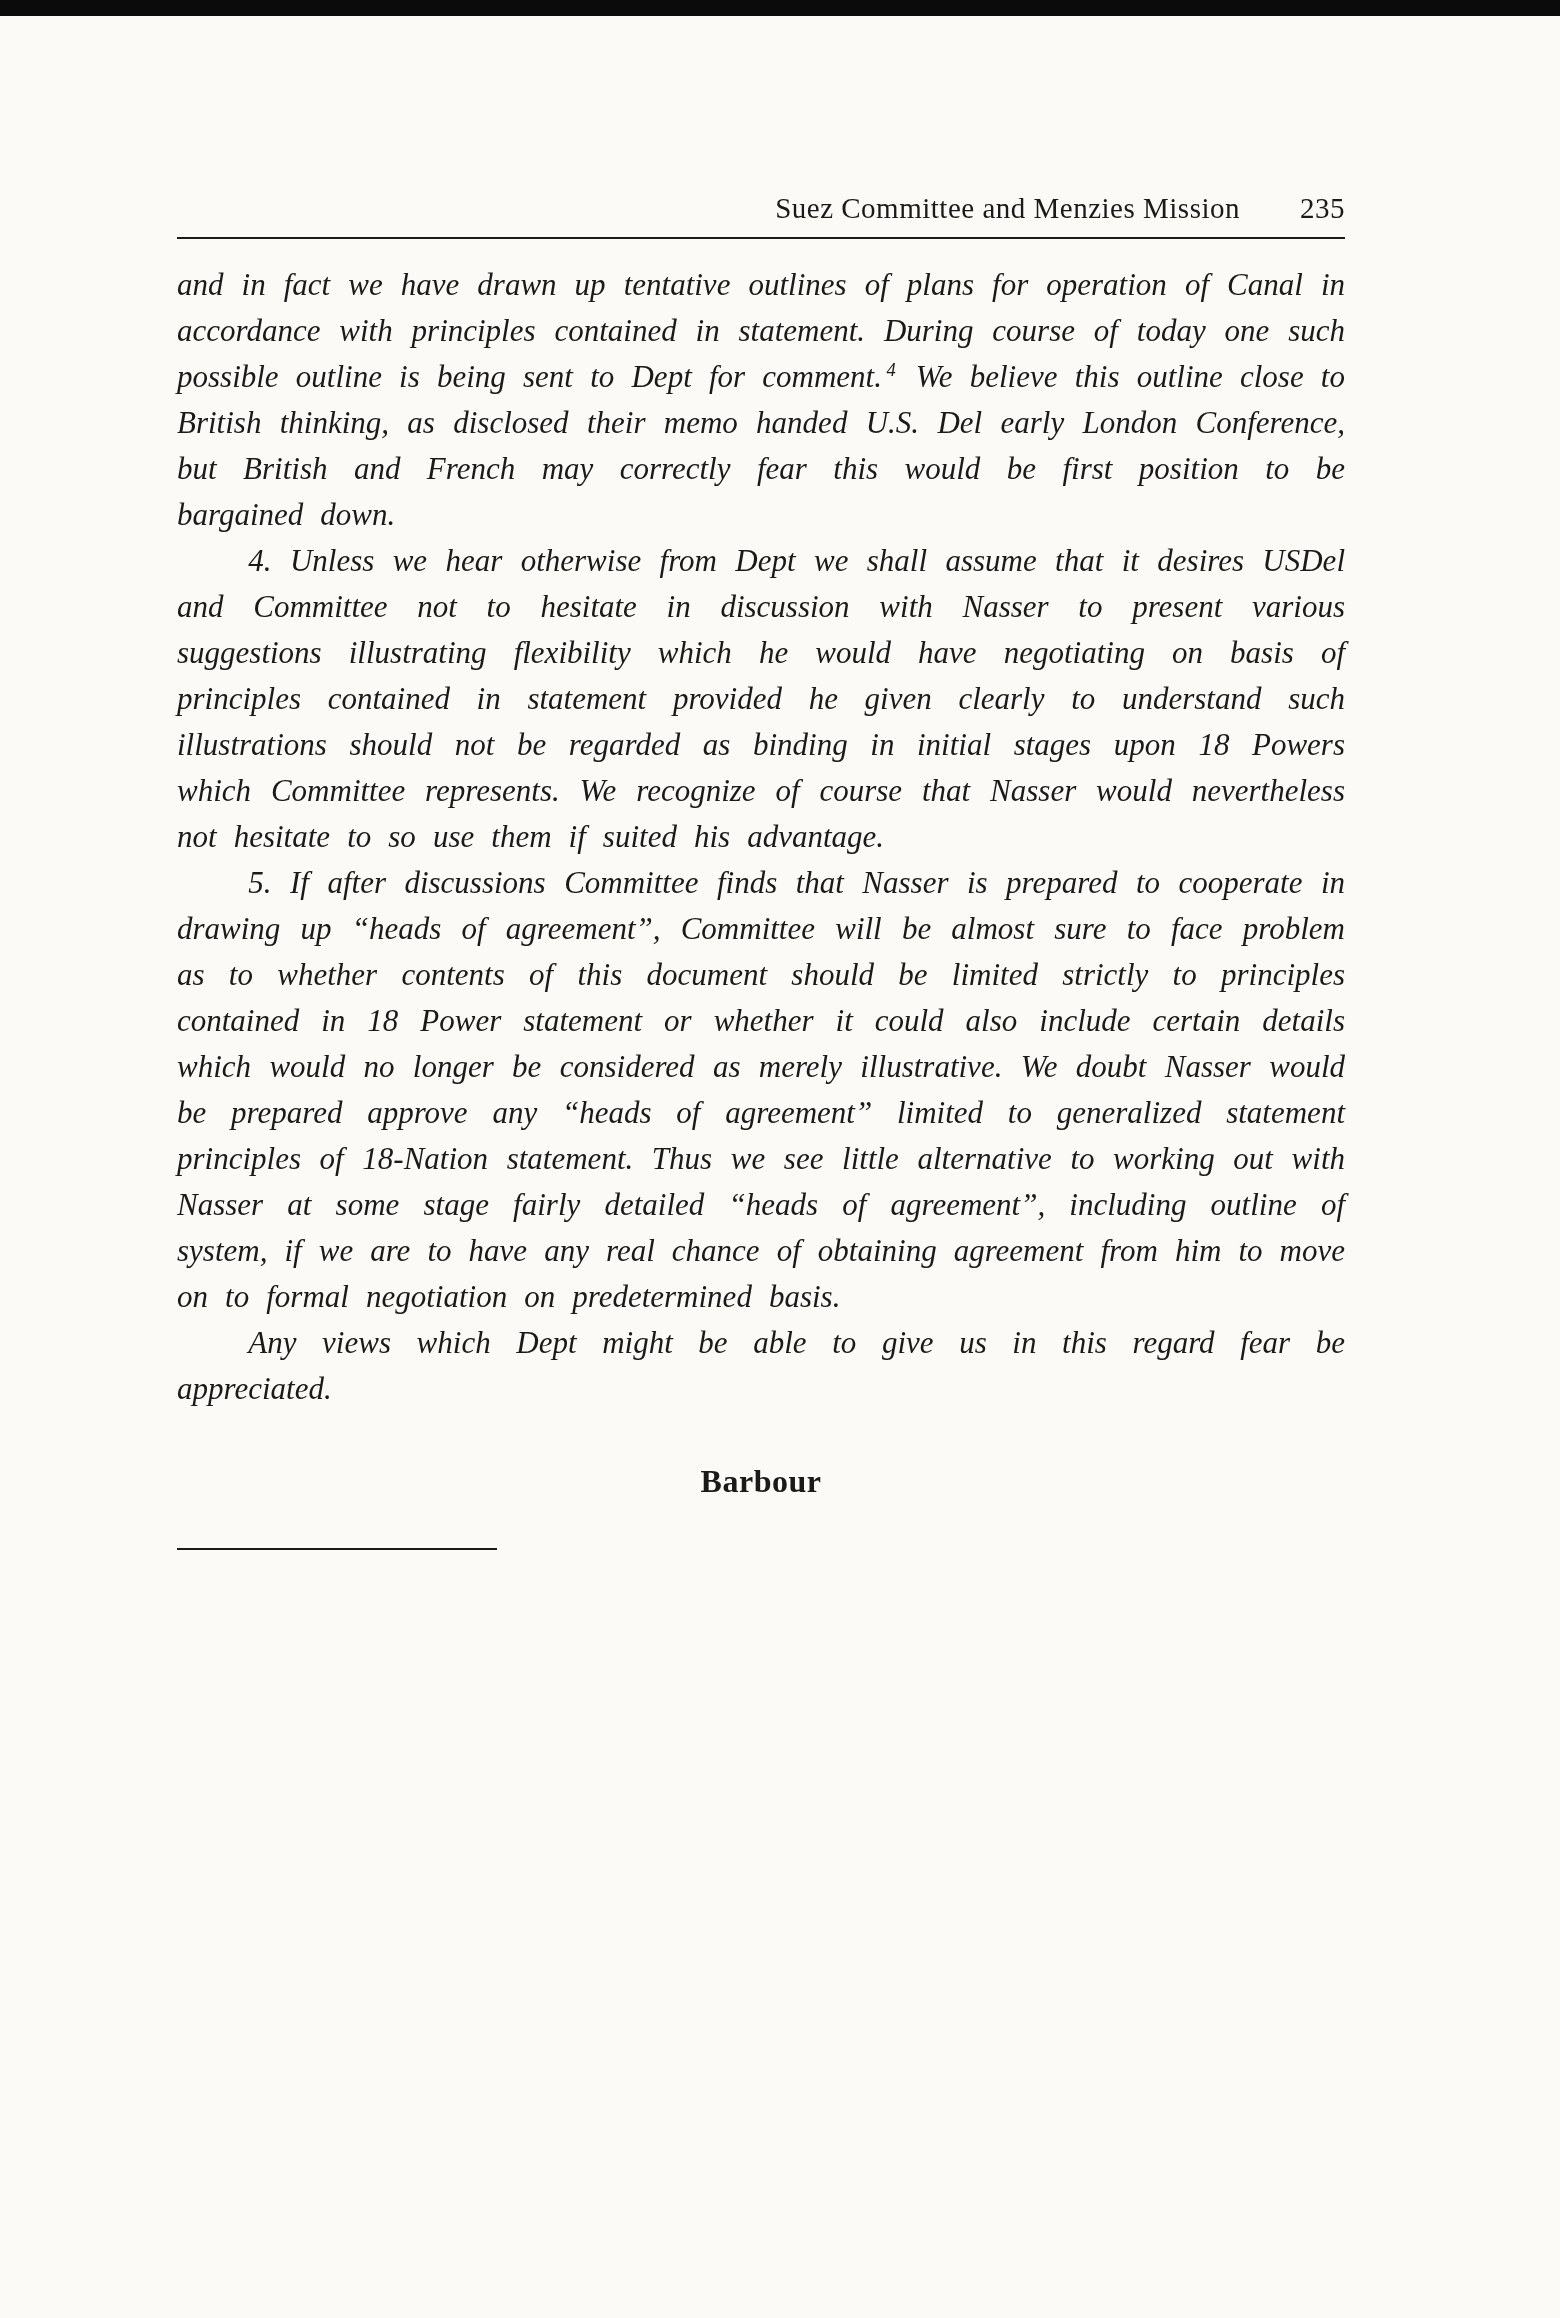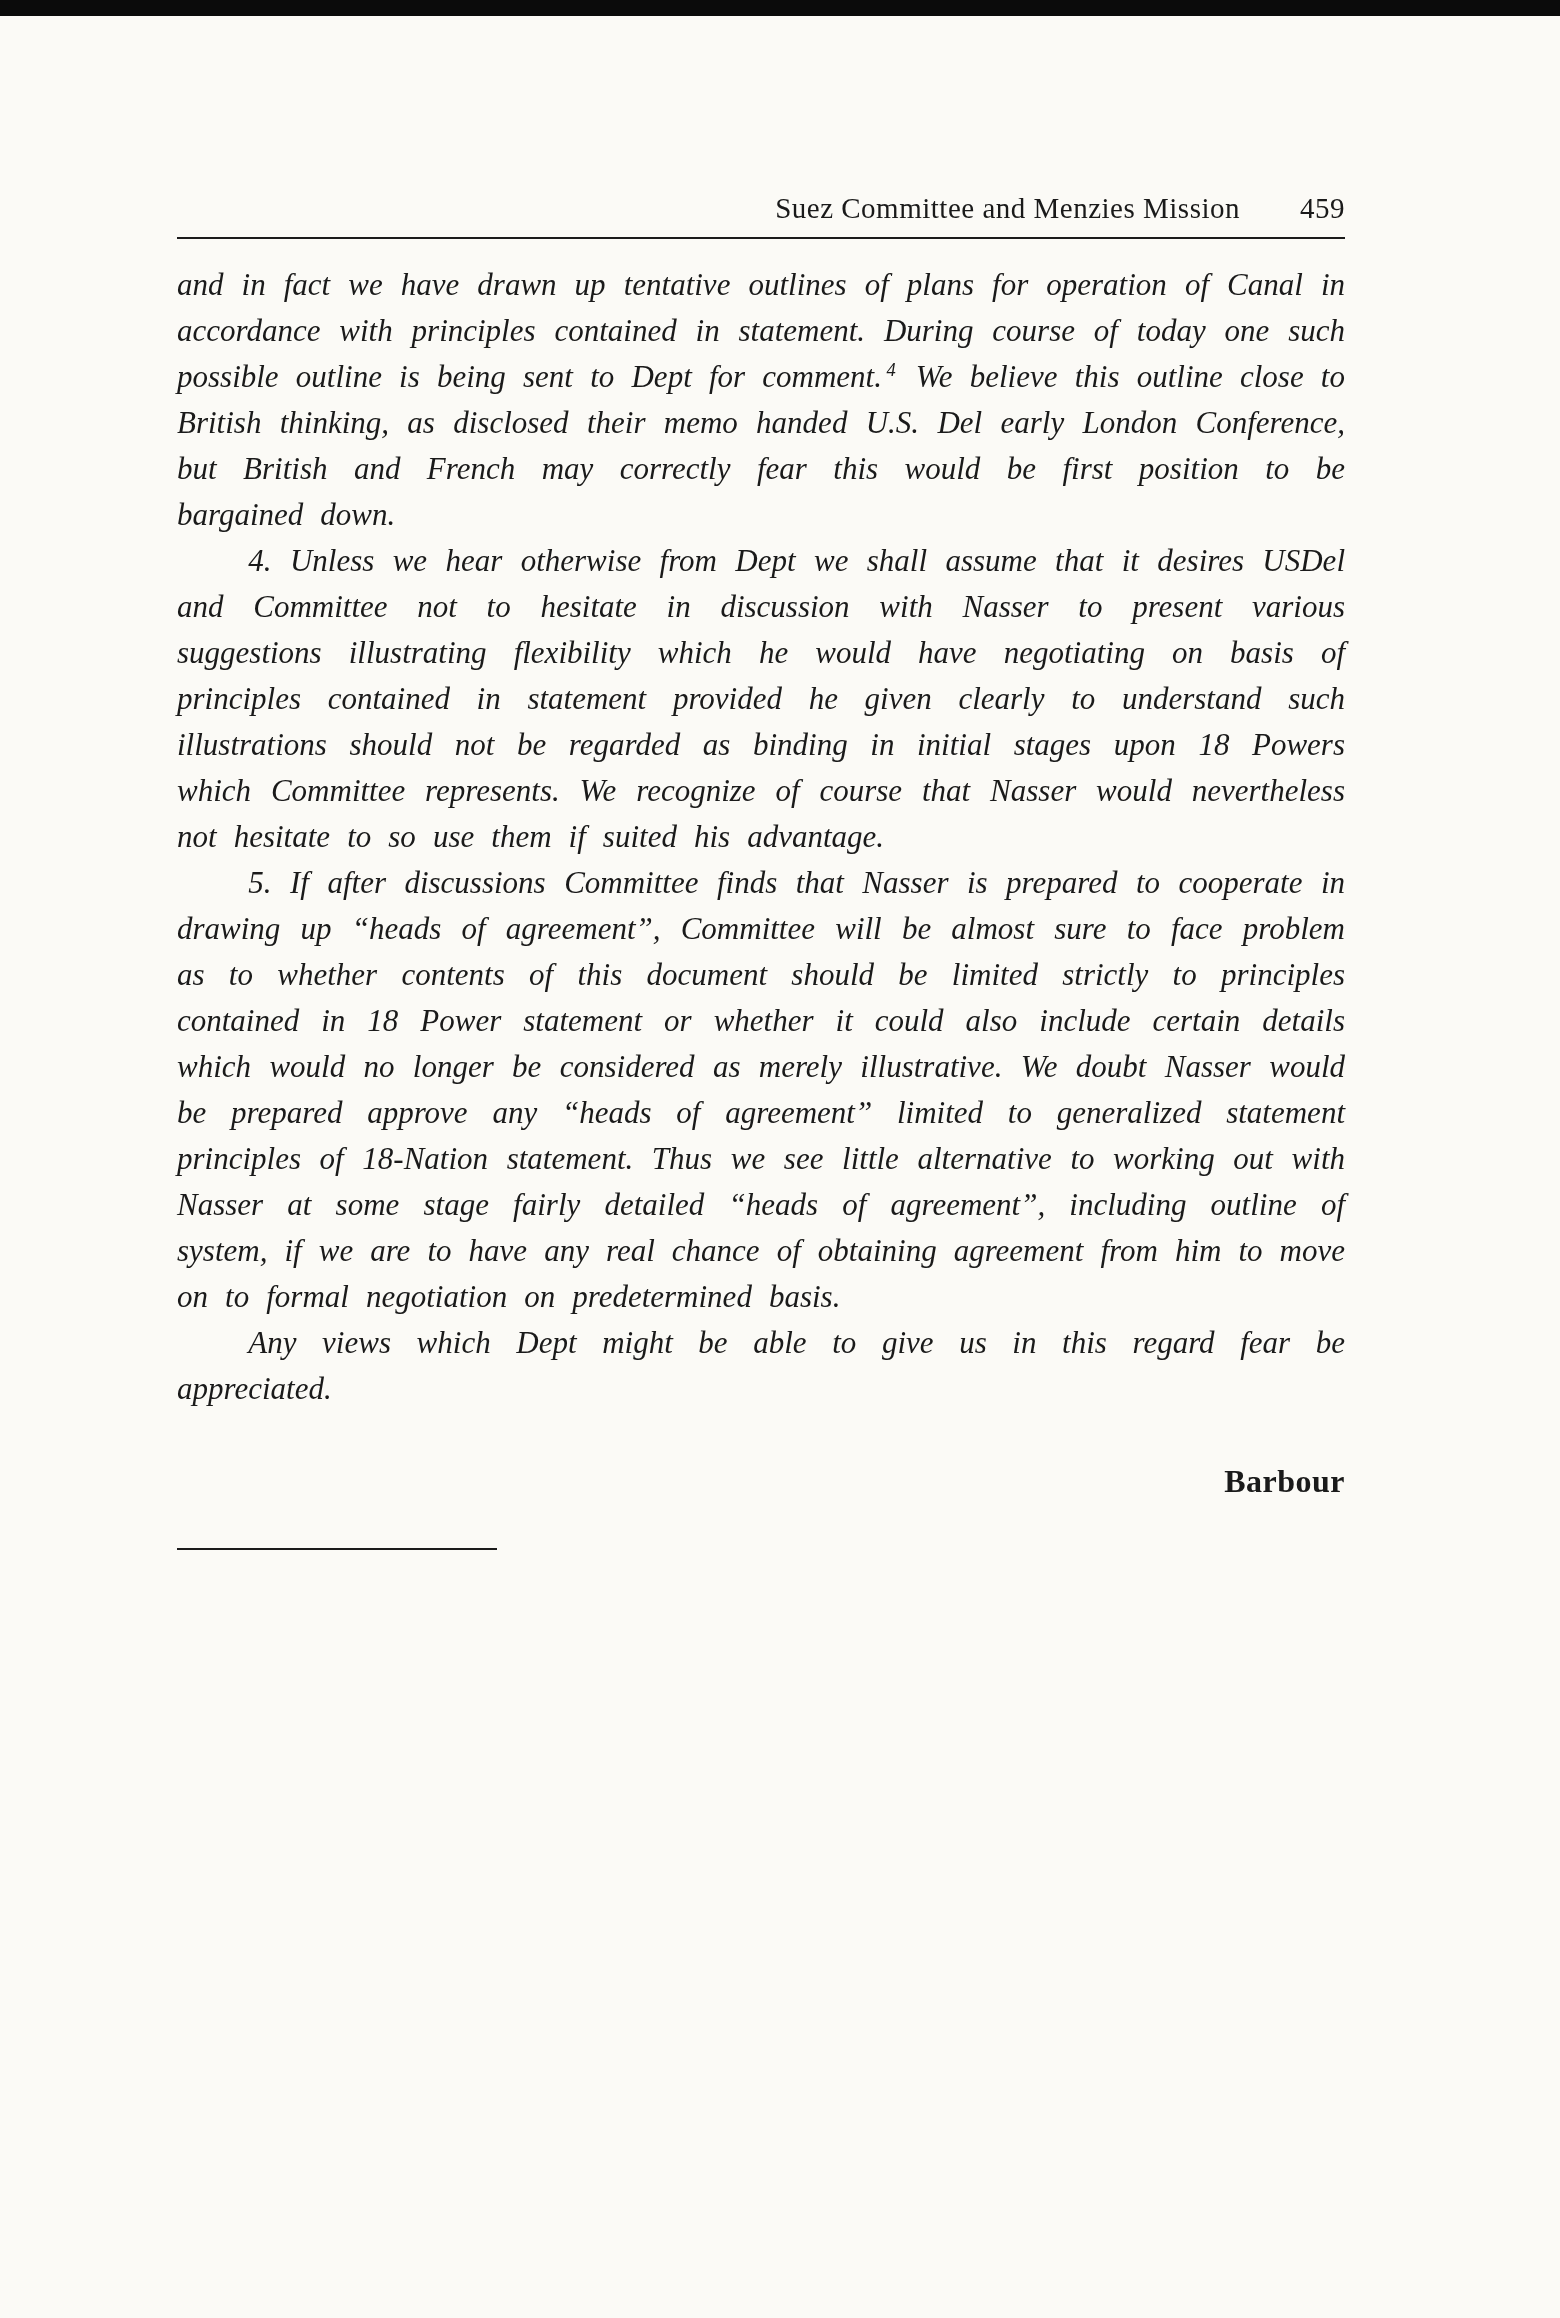--- a/index.html
+++ b/index.html
@@ -56,21 +56,21 @@
 
   sup.fn-ref {
     font-size: 18.5px;
     line-height: 0;
     vertical-align: super;
     margin: 0 2.8px 0 4.6px;
   }
 
   .signature {
     margin-top: 51px;
-    text-align: right;
+    text-align: center;
     font-weight: bold;
     font-size: 32px;
     letter-spacing: 0.5px;
   }
 
   .footnote-rule {
     margin-top: 48px;
     width: 320px;
     height: 0;
     border-top: 2.8px solid #1b1b1b;
@@ -93,21 +93,21 @@
 </style>
 </head>
 <body>
 
 <div class="scan-edge top"></div>
 
 <div class="content">
 
   <div class="running-head">
     <span class="rh-title">Suez Committee and Menzies Mission</span>
-    <span class="rh-page">459</span>
+    <span class="rh-page">235</span>
   </div>
 
   <div class="body-text">
     <p class="para no-indent"><span>and in fact we have drawn up tentative outlines of plans for operation of Canal in accordance with principles contained in statement. During course of today one such possible outline is being sent to Dept for comment.</span><sup class="fn-ref">4</sup> <span>We believe this outline close to British thinking, as disclosed their memo handed U.S. Del early London Conference, but British and French may correctly fear this would be first position to be bargained down.</span></p>
 
     <p class="para">4. Unless we hear otherwise from Dept we shall assume that it desires USDel and Committee not to hesitate in discussion with Nasser to present various suggestions illustrating flexibility which he would have negotiating on basis of principles contained in statement provided he given clearly to understand such illustrations should not be regarded as binding in initial stages upon 18 Powers which Committee represents. We recognize of course that Nasser would nevertheless not hesitate to so use them if suited his advantage.</p>
 
     <p class="para">5. If after discussions Committee finds that Nasser is prepared to cooperate in drawing up “heads of agreement”, Committee will be almost sure to face problem as to whether contents of this document should be limited strictly to principles contained in 18 Power statement or whether it could also include certain details which would no longer be considered as merely illustrative. We doubt Nasser would be prepared approve any “heads of agreement” limited to generalized statement principles of 18-Nation statement. Thus we see little alternative to working out with Nasser at some stage fairly detailed “heads of agreement”, including outline of system, if we are to have any real chance of obtaining agreement from him to move on to formal negotiation on predetermined basis.</p>
 
     <p class="para">Any views which Dept might be able to give us in this regard fear be appreciated.</p>

